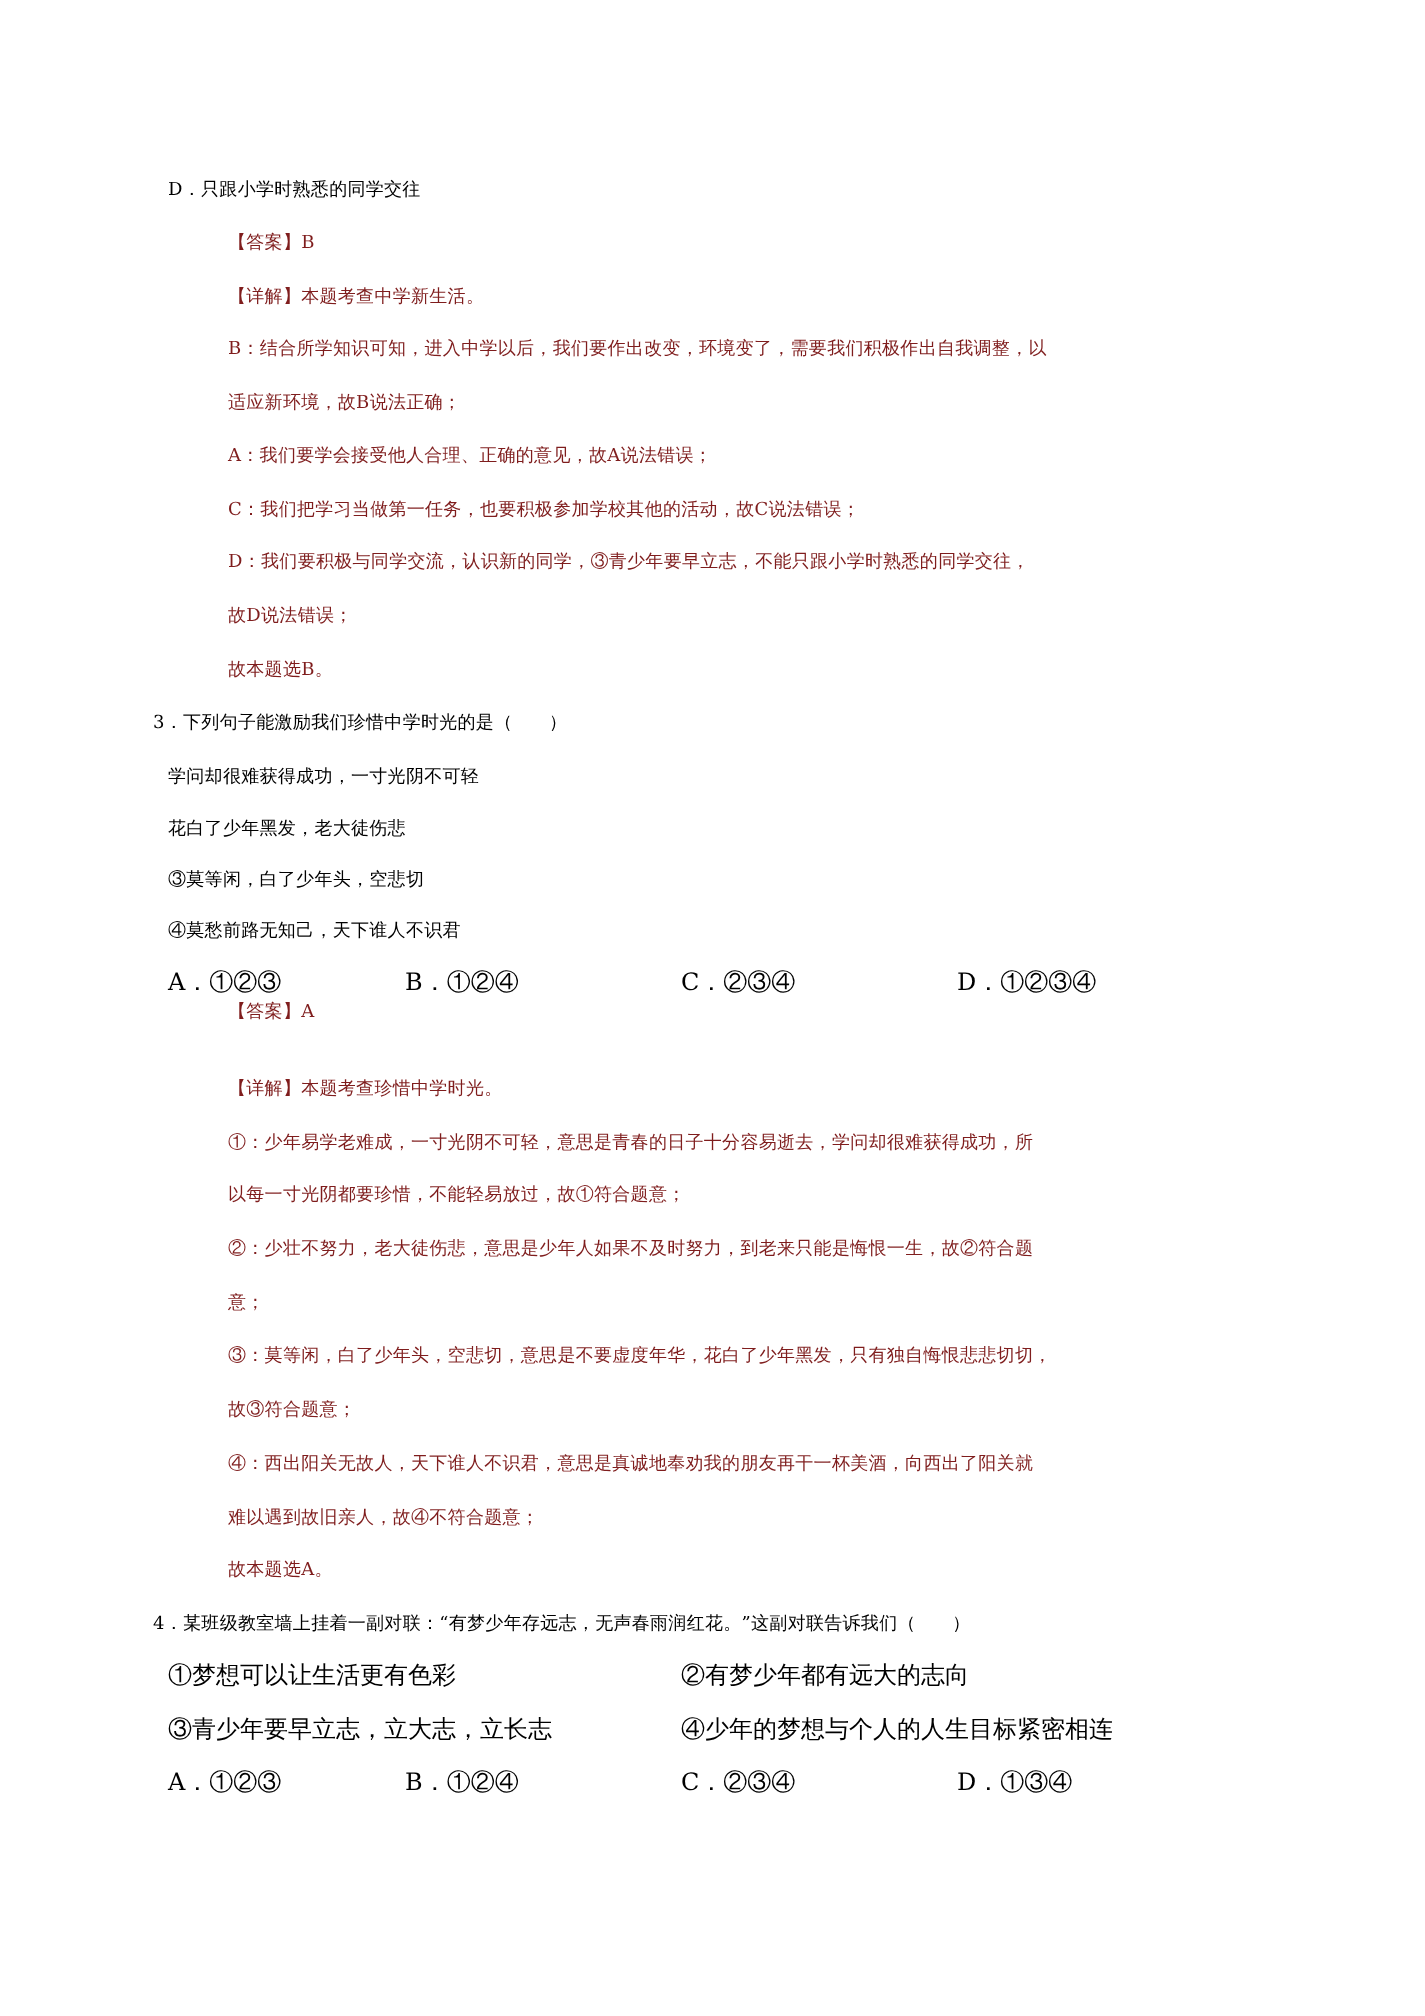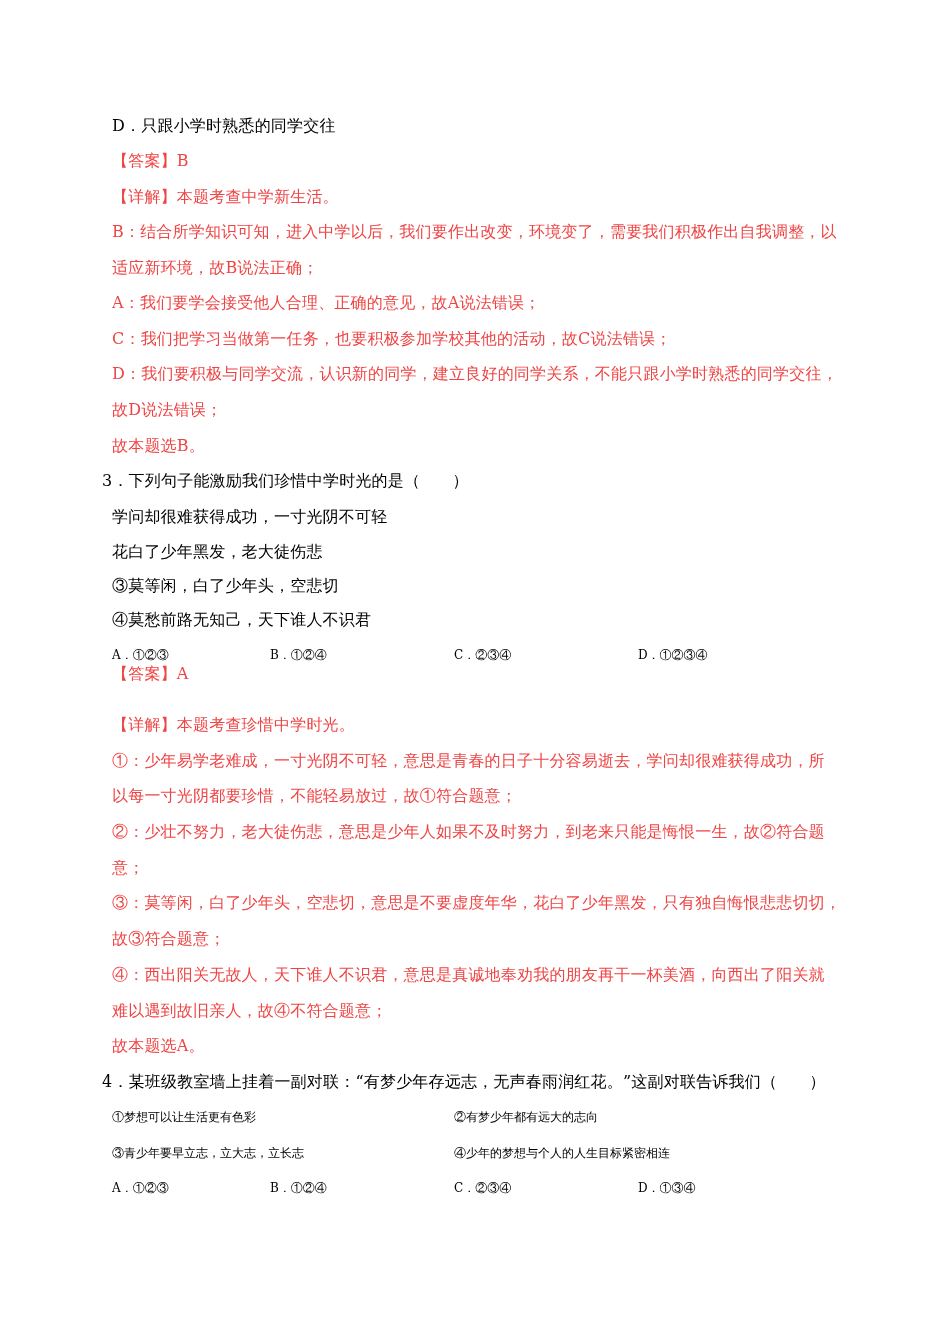--- a/index.html
+++ b/index.html
@@ -4,40 +4,40 @@
 <style>
   html, body { margin: 0; padding: 0; background: #ffffff; }
   body {
     width: 950px; height: 1344px; position: relative; overflow: hidden;
     font-family: "DejaVu Serif", "Liberation Serif", serif;
     color: #000000;
   }
   .line {
     position: absolute;
     left: 112px;
-    font-size: 16px;
+    font-size: 12px;
     line-height: 20px;
     white-space: nowrap;
     letter-spacing: 0.2px;
   }
-  .red { color: #ef4444; }
+  .red { color: #7f1d1d; margin-left: 40px; }
   .qnum { left: 88px; margin-left: 14px; }
-  .opt { position: absolute; font-size: 12px; line-height: 20px; white-space: nowrap; }
+  .opt { position: absolute; font-size: 16px; line-height: 20px; white-space: nowrap; }
 </style>
 </head>
 <body>
 
 <div class="line" style="top:116px">D．只跟小学时熟悉的同学交往</div>
 <div class="line red" style="top:151px">【答案】B</div>
 <div class="line red" style="top:187px">【详解】本题考查中学新生活。</div>
 <div class="line red" style="top:222px">B：结合所学知识可知，进入中学以后，我们要作出改变，环境变了，需要我们积极作出自我调整，以</div>
 <div class="line red" style="top:258px">适应新环境，故B说法正确；</div>
 <div class="line red" style="top:293px">A：我们要学会接受他人合理、正确的意见，故A说法错误；</div>
 <div class="line red" style="top:329px">C：我们把学习当做第一任务，也要积极参加学校其他的活动，故C说法错误；</div>
-<div class="line red" style="top:364px">D：我们要积极与同学交流，认识新的同学，建立良好的同学关系，不能只跟小学时熟悉的同学交往，</div>
+<div class="line red" style="top:364px">D：我们要积极与同学交流，认识新的同学，③青少年要早立志，不能只跟小学时熟悉的同学交往，</div>
 <div class="line red" style="top:400px">故D说法错误；</div>
 <div class="line red" style="top:436px">故本题选B。</div>
 
 <div class="line qnum" style="top:471px">
   <span>3．</span><span>下列句子能激励我们珍惜中学时光的是（　　）</span>
 </div>
 <div class="line" style="top:507px">学问却很难获得成功，一寸光阴不可轻</div>
 <div class="line" style="top:542px">花白了少年黑发，老大徒伤悲</div>
 <div class="line" style="top:576px">③莫等闲，白了少年头，空悲切</div>
 <div class="line" style="top:610px">④莫愁前路无知己，天下谁人不识君</div>

